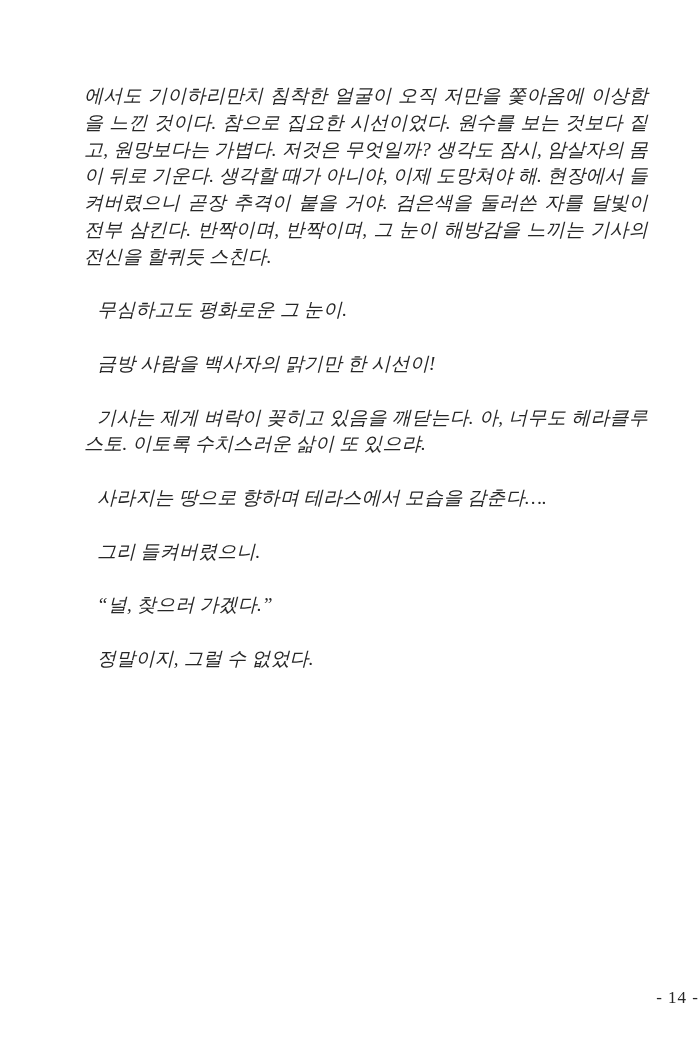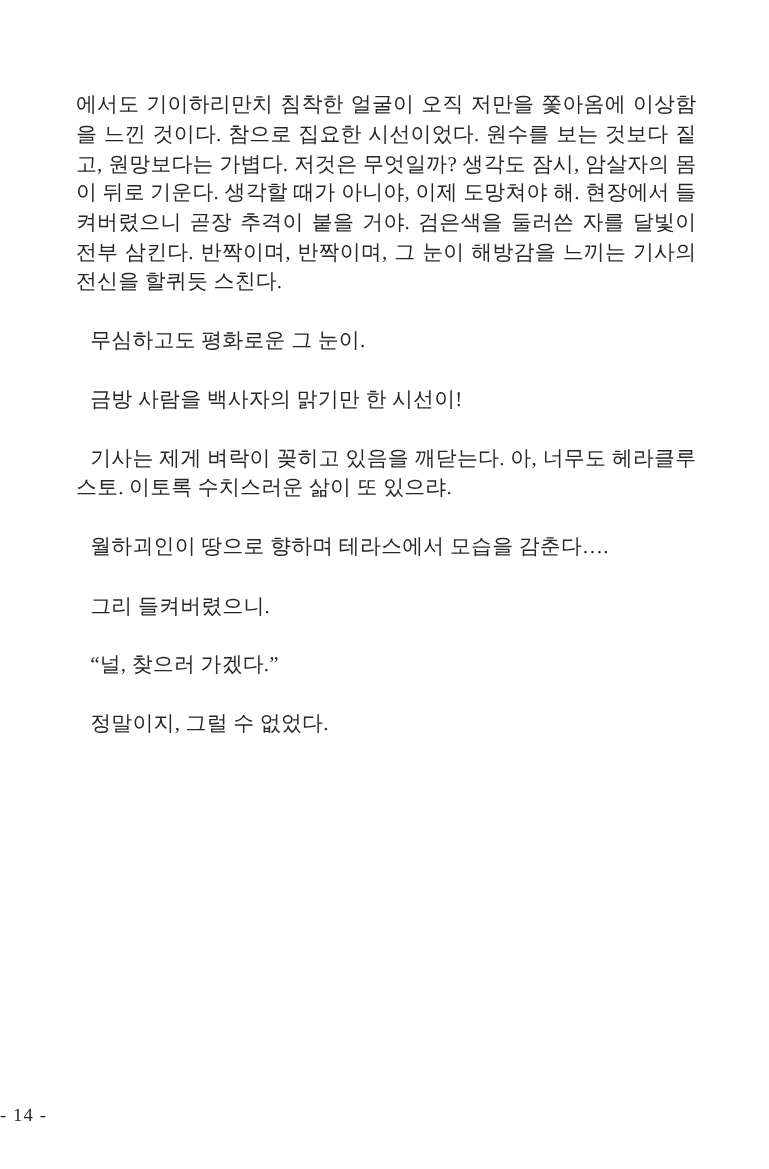--- a/index.html
+++ b/index.html
@@ -10,56 +10,56 @@
   .page {
     position: relative;
     width: 699px;
     height: 1063px;
     background: #ffffff;
     overflow: hidden;
     font-family: "Liberation Serif", "DejaVu Serif", serif;
   }
   .body-text {
     position: absolute;
-    left: 69px;
+    left: 84px;
     top: 83px;
     width: 564px;
     font-size: 19px;
     line-height: 26.8px;
     color: #262626;
     text-align: justify;
     word-break: break-all;
     letter-spacing: 0.2px;
+    font-style: italic;
   }
   .para {
     margin: 0 0 26.8px 0;
   }
   .para.indent {
     text-indent: 13px;
   }
   .page-number {
     position: absolute;
     left: 0;
     right: 0;
     top: 988px;
-    text-align: left;
+    text-align: right;
     font-size: 17px;
     letter-spacing: 1px;
     color: #262626;
-    margin-top: 16px;
   }
 </style>
 </head>
 <body>
 
 <div class="page">
   <div class="body-text" id="paragraph-container">
       <p class="para">에서도 기이하리만치 침착한 얼굴이 오직 저만을 쫓아옴에 이상함을 느낀 것이다. 참으로 집요한 시선이었다. 원수를 보는 것보다 짙고, 원망보다는 가볍다. 저것은 무엇일까? 생각도 잠시, 암살자의 몸이 뒤로 기운다. 생각할 때가 아니야, 이제 도망쳐야 해. 현장에서 들켜버렸으니 곧장 추격이 붙을 거야. 검은색을 둘러쓴 자를 달빛이 전부 삼킨다. 반짝이며, 반짝이며, 그 눈이 해방감을 느끼는 기사의 전신을 할퀴듯 스친다.</p>
       <p class="para indent">무심하고도 평화로운 그 눈이.</p>
       <p class="para indent">금방 사람을 백사자의 맑기만 한 시선이!</p>
       <p class="para indent">기사는 제게 벼락이 꽂히고 있음을 깨닫는다. 아, 너무도 헤라클루스토. 이토록 수치스러운 삶이 또 있으랴.</p>
-      <p class="para indent">월하괴인이 땅으로 향하며 테라스에서 모습을 감춘다….</p>
+      <p class="para indent">사라지는 땅으로 향하며 테라스에서 모습을 감춘다….</p>
       <p class="para indent">그리 들켜버렸으니.</p>
       <p class="para indent">“널, 찾으러 가겠다.”</p>
       <p class="para indent">정말이지, 그럴 수 없었다.</p>
     </div>
   <div class="page-number">- 14 -</div>
 </div>
 
 </body></html>

